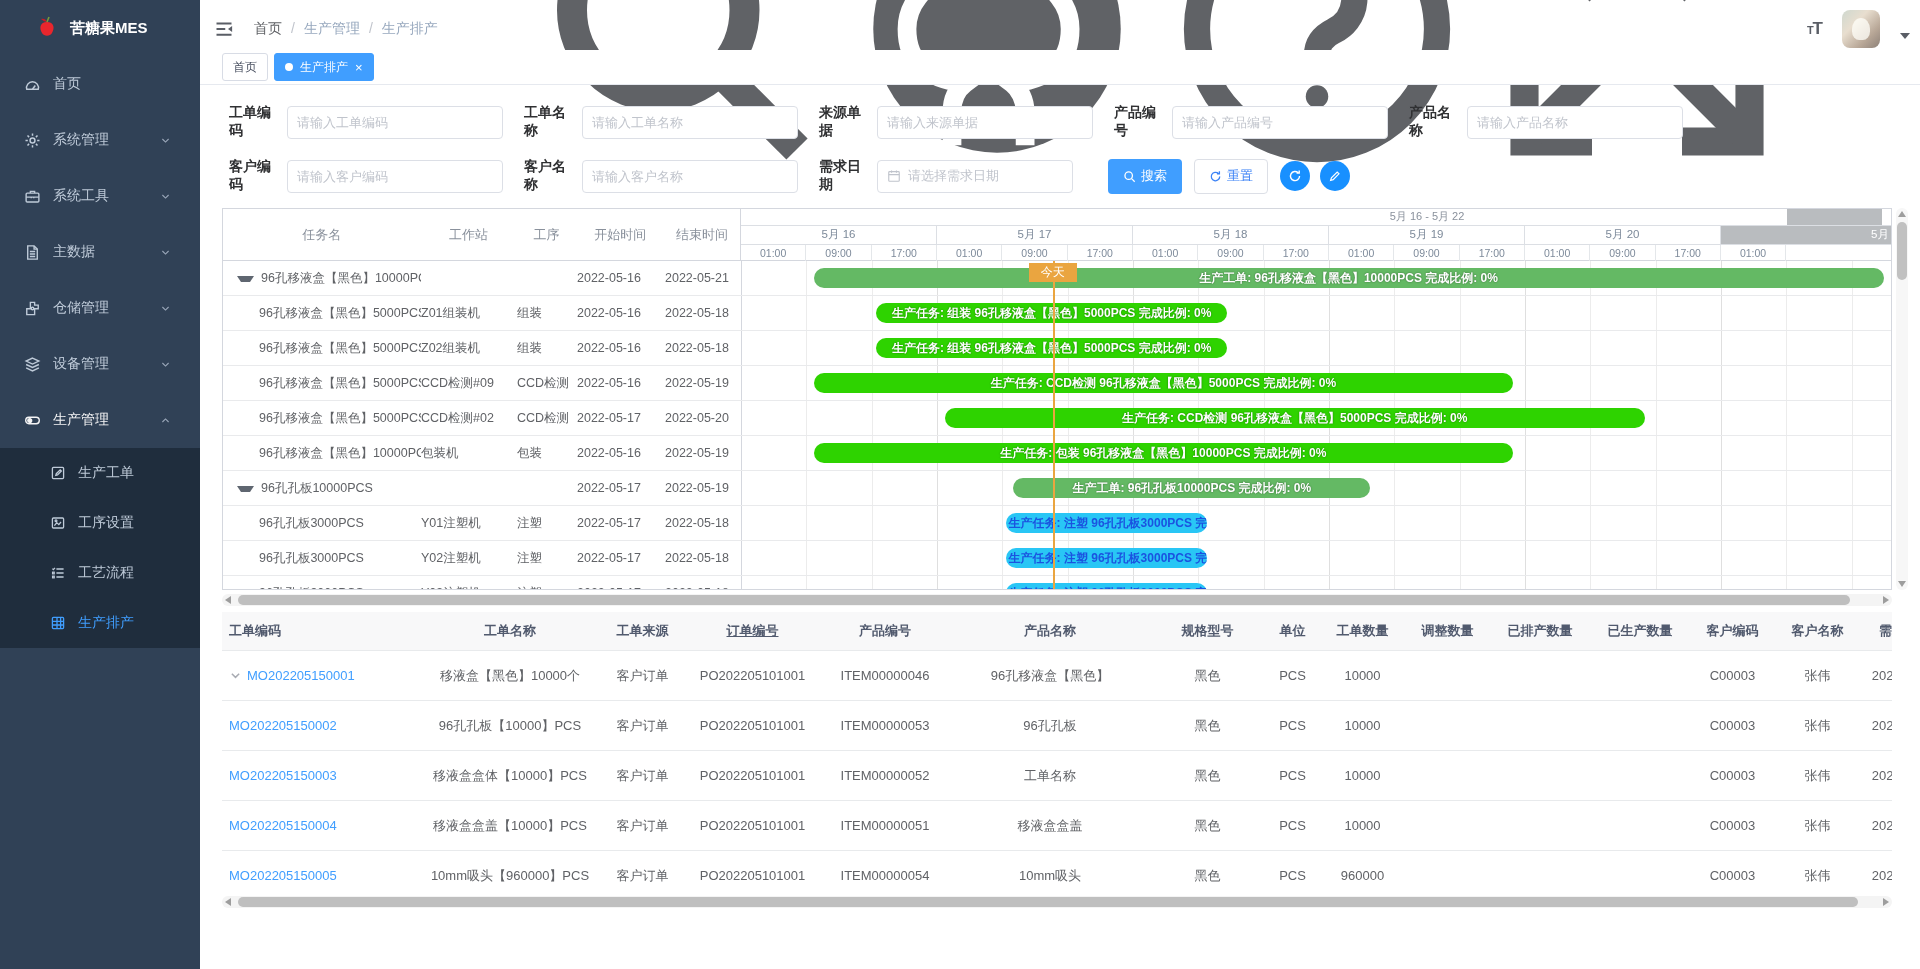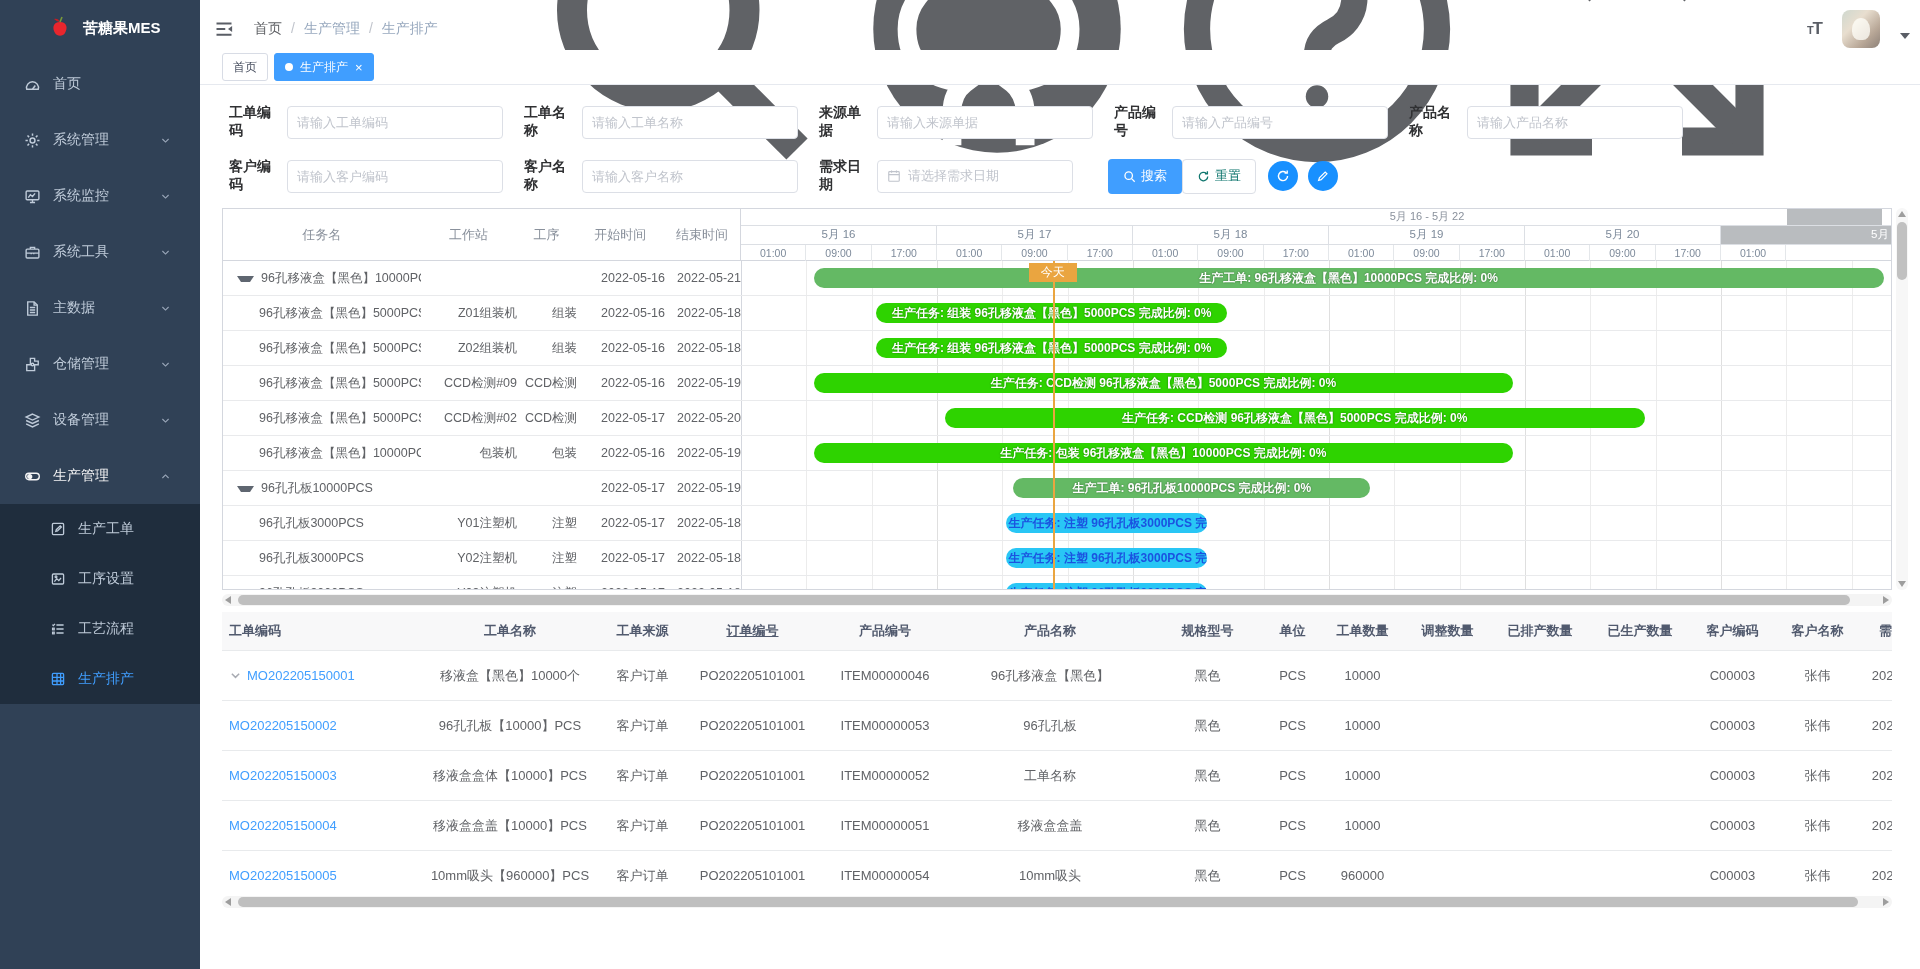--- a/index.html
+++ b/index.html
@@ -1,20 +1,20 @@
 <!DOCTYPE html>
 <html><head>
 <meta charset="utf-8">
 <style>
   html,body{margin:0;padding:0;background:#fff;}
   #app{position:relative;width:1920px;height:969px;overflow:hidden;
        font-family:"Liberation Sans","DejaVu Sans",sans-serif;color:#606266;background:#fff;}
   
   #sidebar{position:absolute;left:0;top:0;width:200px;height:969px;background:#304156;}
-  .logo{height:56px;display:flex;align-items:center;padding-left:47px;gap:10px;}
+  .logo{height:56px;display:flex;align-items:center;padding-left:34px;gap:10px;}
   .logo-title{color:#fff;font-weight:bold;font-size:15px;}
   .side-item{height:56px;display:flex;align-items:center;padding:0 14px 0 24px;color:#bfcbd9;font-size:14px;cursor:pointer;}
   .side-item .icon{width:17px;height:17px;margin-right:12px;flex:0 0 17px;}
   .side-item .lbl{flex:1;}
   .side-item .chev{width:11px;height:11px;color:#9aa7b9;}
   .side-item.expanded{color:#f4f4f5;}
   .submenu{background:#1f2d3d;}
   .sub-item{height:50px;display:flex;align-items:center;padding-left:50px;color:#bfcbd9;font-size:14px;cursor:pointer;}
   .sub-item .icon{width:16px;height:16px;margin-right:12px;}
   .sub-item.active{color:#409eff;}
@@ -47,21 +47,21 @@
   .f-group{display:flex;align-items:center;margin-right:21px;}
   .f-label{width:52px;font-size:14px;font-weight:bold;color:#303133;flex:0 0 52px;}
   .f-input{width:196px;height:31px;border:1px solid #dcdfe6;border-radius:4px;padding:0 9px;font-size:13px;color:#606266;font-family:inherit;margin-left:6px;}
   .f-input::placeholder{color:#c0c4cc;}
   .f-date{width:176px;height:31px;border:1px solid #dcdfe6;border-radius:4px;margin-left:6px;display:flex;align-items:center;padding:0 9px;gap:7px;cursor:pointer;}
   .f-date .icon{width:14px;height:14px;color:#c0c4cc;}
   .f-date .ph{font-size:13px;color:#c0c4cc;}
   .btn{height:33px;border-radius:4px;display:inline-flex;align-items:center;justify-content:center;gap:5px;font-size:13px;cursor:pointer;border:1px solid transparent;padding:0 14px;}
   .btn .icon{width:13px;height:13px;}
   .btn-primary{background:#409eff;color:#fff;margin-left:14px;}
-  .btn-plain{background:#fff;border-color:#dcdfe6;color:#0f766e;}
+  .btn-plain{background:#fff;border-color:#dcdfe6;color:#3b82f6;margin-left:12px;}
   .btn-circle{width:30px;height:30px;border-radius:50%;background:#1890ff;color:#fff;display:inline-flex;align-items:center;justify-content:center;cursor:pointer;margin-left:10px;}
   .btn-circle .icon{width:14px;height:14px;}
   .btn-circle.first{margin-left:12px;}
   
   #gantt{position:absolute;left:22px;top:208px;width:1670px;height:382px;border:1px solid #d4d7de;box-sizing:border-box;background:#fff;}
   #g-header{position:absolute;left:0;top:0;width:1668px;height:52px;border-bottom:1px solid #d4d7de;box-sizing:border-box;}
   #g-left-head{position:absolute;left:0;top:0;width:518px;height:52px;border-right:1px solid #d4d7de;box-sizing:border-box;display:flex;align-items:center;}
   #g-left-head span{display:inline-block;text-align:center;font-size:13px;color:#8a919c;}
   #g-timeline-head{position:absolute;left:518px;top:0;width:1150px;height:52px;overflow:hidden;}
   #g-band1{position:relative;height:16px;border-bottom:1px solid #dcdfe4;font-size:11px;color:#8a919c;}
@@ -69,21 +69,21 @@
   #g-band1 .gray-blk{position:absolute;left:1046px;top:0;width:95px;height:16px;background:#b9bcbf;}
   #g-band2{position:relative;height:18px;border-bottom:1px solid #dcdfe4;display:flex;}
   .day-cell{width:196px;box-sizing:border-box;border-right:1px solid #dcdfe4;text-align:center;font-size:11.5px;color:#7d8a9a;line-height:17px;flex:0 0 196px;}
   .weekend-cell{flex:1;background:#b9bcbf;color:#fff;line-height:17px;font-size:11.5px;overflow:hidden;white-space:nowrap;padding-left:150px;box-sizing:border-box;}
   #g-band3{display:flex;height:18px;}
   .hour-cell{width:65.33px;flex:0 0 65.33px;box-sizing:border-box;border-right:1px solid #e4e7ea;text-align:center;font-size:10.5px;color:#7d8a9a;line-height:17px;}
   .hour-fill{flex:1;}
   
   #g-body{position:absolute;left:0;top:52px;width:1668px;height:328px;overflow:hidden;}
   .g-row{position:relative;height:35px;border-bottom:1px solid #e9eaec;box-sizing:border-box;}
-  .g-cell{position:absolute;top:0;height:35px;line-height:35px;font-size:12.5px;color:#606266;white-space:nowrap;overflow:hidden;text-align:right;}
+  .g-cell{position:absolute;top:0;height:35px;line-height:35px;font-size:12.5px;color:#606266;white-space:nowrap;overflow:hidden;text-align:left;}
   .g-name{text-align:left;display:flex;align-items:center;}
   .tree-arrow{width:0;height:0;border-left:4.5px solid transparent;border-right:4.5px solid transparent;border-top:6px solid #5f6670;margin-right:7px;flex:0 0 9px;}
   .row-chart{position:absolute;left:518px;right:0;top:0;bottom:0;
      background:repeating-linear-gradient(to right,transparent 0px,transparent 195px,#dfdfdf 195px,#dfdfdf 196px),
                 repeating-linear-gradient(to right,transparent 0px,transparent 64.3px,#ececec 64.3px,#ececec 65.33px);
      border-left:1px solid #d4d7de;}
   .bar{position:absolute;top:7px;height:20px;border-radius:10px;color:#fff;font-size:12px;font-weight:bold;
        display:flex;align-items:center;justify-content:center;white-space:nowrap;overflow:hidden;z-index:2;cursor:pointer;
        text-shadow:0 0 2px rgba(0,0,0,.45);}
   .bar.selected{justify-content:flex-start;padding-left:3px;text-shadow:none;}
@@ -149,35 +149,20 @@
           <span class="lbl">系统管理</span>
           <span class="icon chev">
             <svg viewBox="0 0 16 16" fill="none" stroke="currentColor" stroke-width="1.6">
               <path d="M3.5 5.8 8 10.3l4.5-4.5"></path>
             </svg>
           </span>
         </div>
         <div class="side-item">
           <span class="icon">
             <svg viewBox="0 0 16 16" fill="none" stroke="currentColor" stroke-width="1.3">
-              <rect x="2" y="2.8" width="12" height="8.2" rx="1"></rect>
-              <path d="M4 9l2-2.6 2 1.6 2.4-3"></path>
-              <path d="M8 11v2.4M5.6 13.6h4.8"></path>
-            </svg>
-          </span>
-          <span class="lbl">系统监控</span>
-          <span class="icon chev">
-            <svg viewBox="0 0 16 16" fill="none" stroke="currentColor" stroke-width="1.6">
-              <path d="M3.5 5.8 8 10.3l4.5-4.5"></path>
-            </svg>
-          </span>
-        </div>
-        <div class="side-item">
-          <span class="icon">
-            <svg viewBox="0 0 16 16" fill="none" stroke="currentColor" stroke-width="1.3">
               <rect x="2" y="4.8" width="12" height="8.4" rx="1"></rect>
               <path d="M6 4.8V3.2h4v1.6M2 8.6h12M6.8 8v1.6M9.2 8v1.6"></path>
             </svg>
           </span>
           <span class="lbl">系统工具</span>
           <span class="icon chev">
             <svg viewBox="0 0 16 16" fill="none" stroke="currentColor" stroke-width="1.6">
               <path d="M3.5 5.8 8 10.3l4.5-4.5"></path>
             </svg>
           </span>

